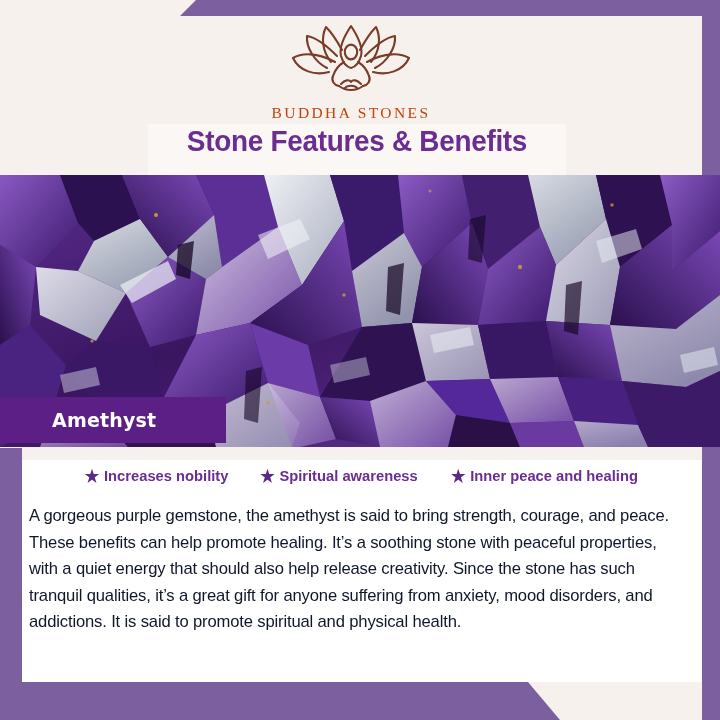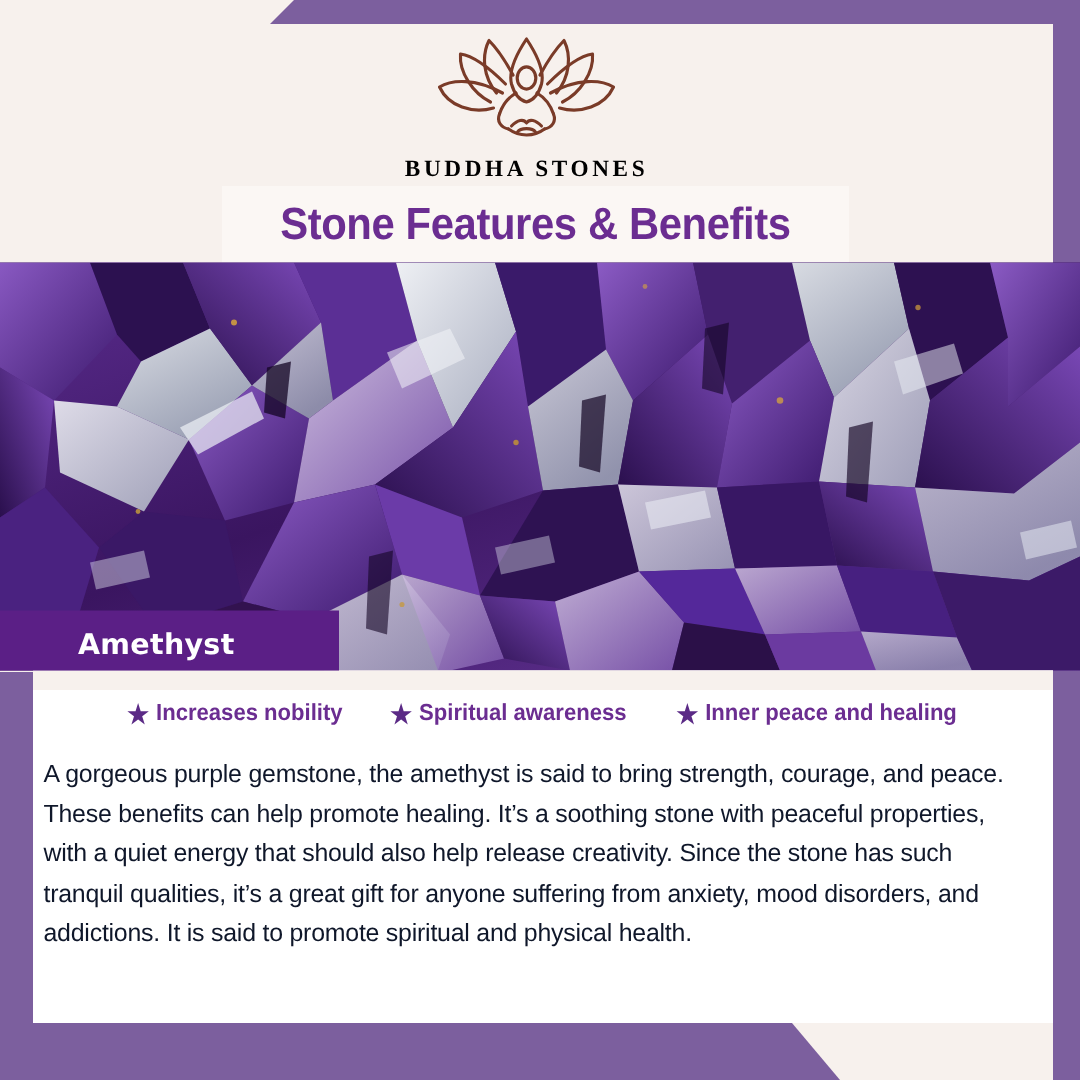--- a/index.html
+++ b/index.html
@@ -40,49 +40,49 @@
   .logo-wrap {
     position:absolute; top:6px; left:0; right:0;
     display:flex; flex-direction:column; align-items:center;
   }
   .logo-mark { width:148px; height:78px; display:block; }
   .logo-text {
     margin-top:4px;
     font-family:"Liberation Serif", serif;
     font-size:15.5px;
     letter-spacing:2.4px;
-    color:#000000;
-    font-weight:700;
+    color:#c2410c;
+    font-weight:400;
   }
 
   .title-panel {
     position:absolute; bottom:0; left:148px; width:418px; height:51px;
     background:#fbf7f4;
-    display:flex; align-items:center; justify-content:center;
+    display:flex; justify-content:center;
   }
   .title-text {
     font-family:"Liberation Sans Narrow","Liberation Sans", sans-serif;
     font-weight:700;
     font-size:30px;
     letter-spacing:-0.3px;
     color:#6b2d91;
     transform:scaleX(0.93);
     white-space:nowrap;
   }
 
   
   .hero {
     position:absolute; top:175px; left:0; width:720px; height:272px;
     overflow:hidden;
     background:#4a1f7a;
   }
   .hero-art { position:absolute; inset:0; }
 
   .stone-badge {
-    position:absolute; left:0; top:232px; width:226px; height:46px;
+    position:absolute; left:0; top:222px; width:226px; height:46px;
     background:#5b1f86;
     display:flex; align-items:center;
     z-index:5;
   }
   .stone-badge-label {
     margin-left:52px;
     color:#ffffff;
     font-size:19px;
     font-weight:700;
     letter-spacing:0.2px;

